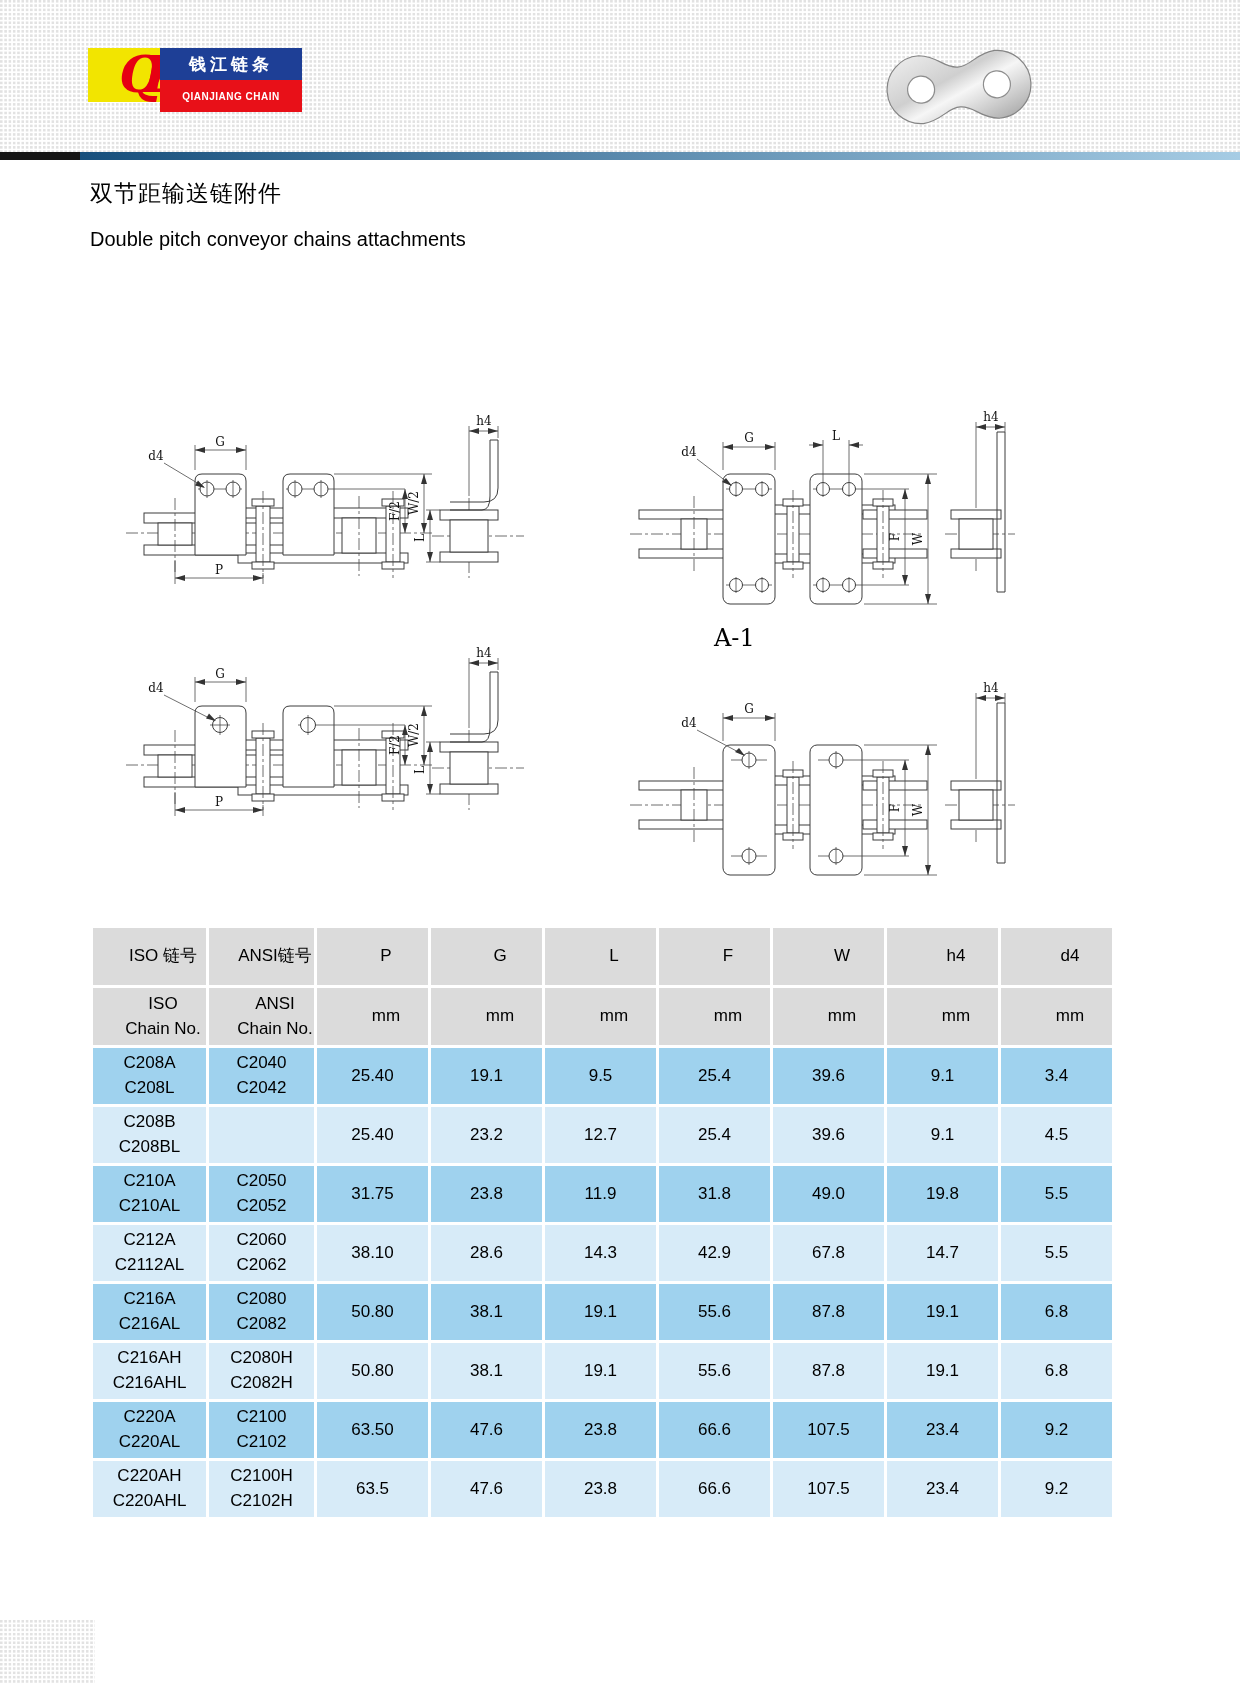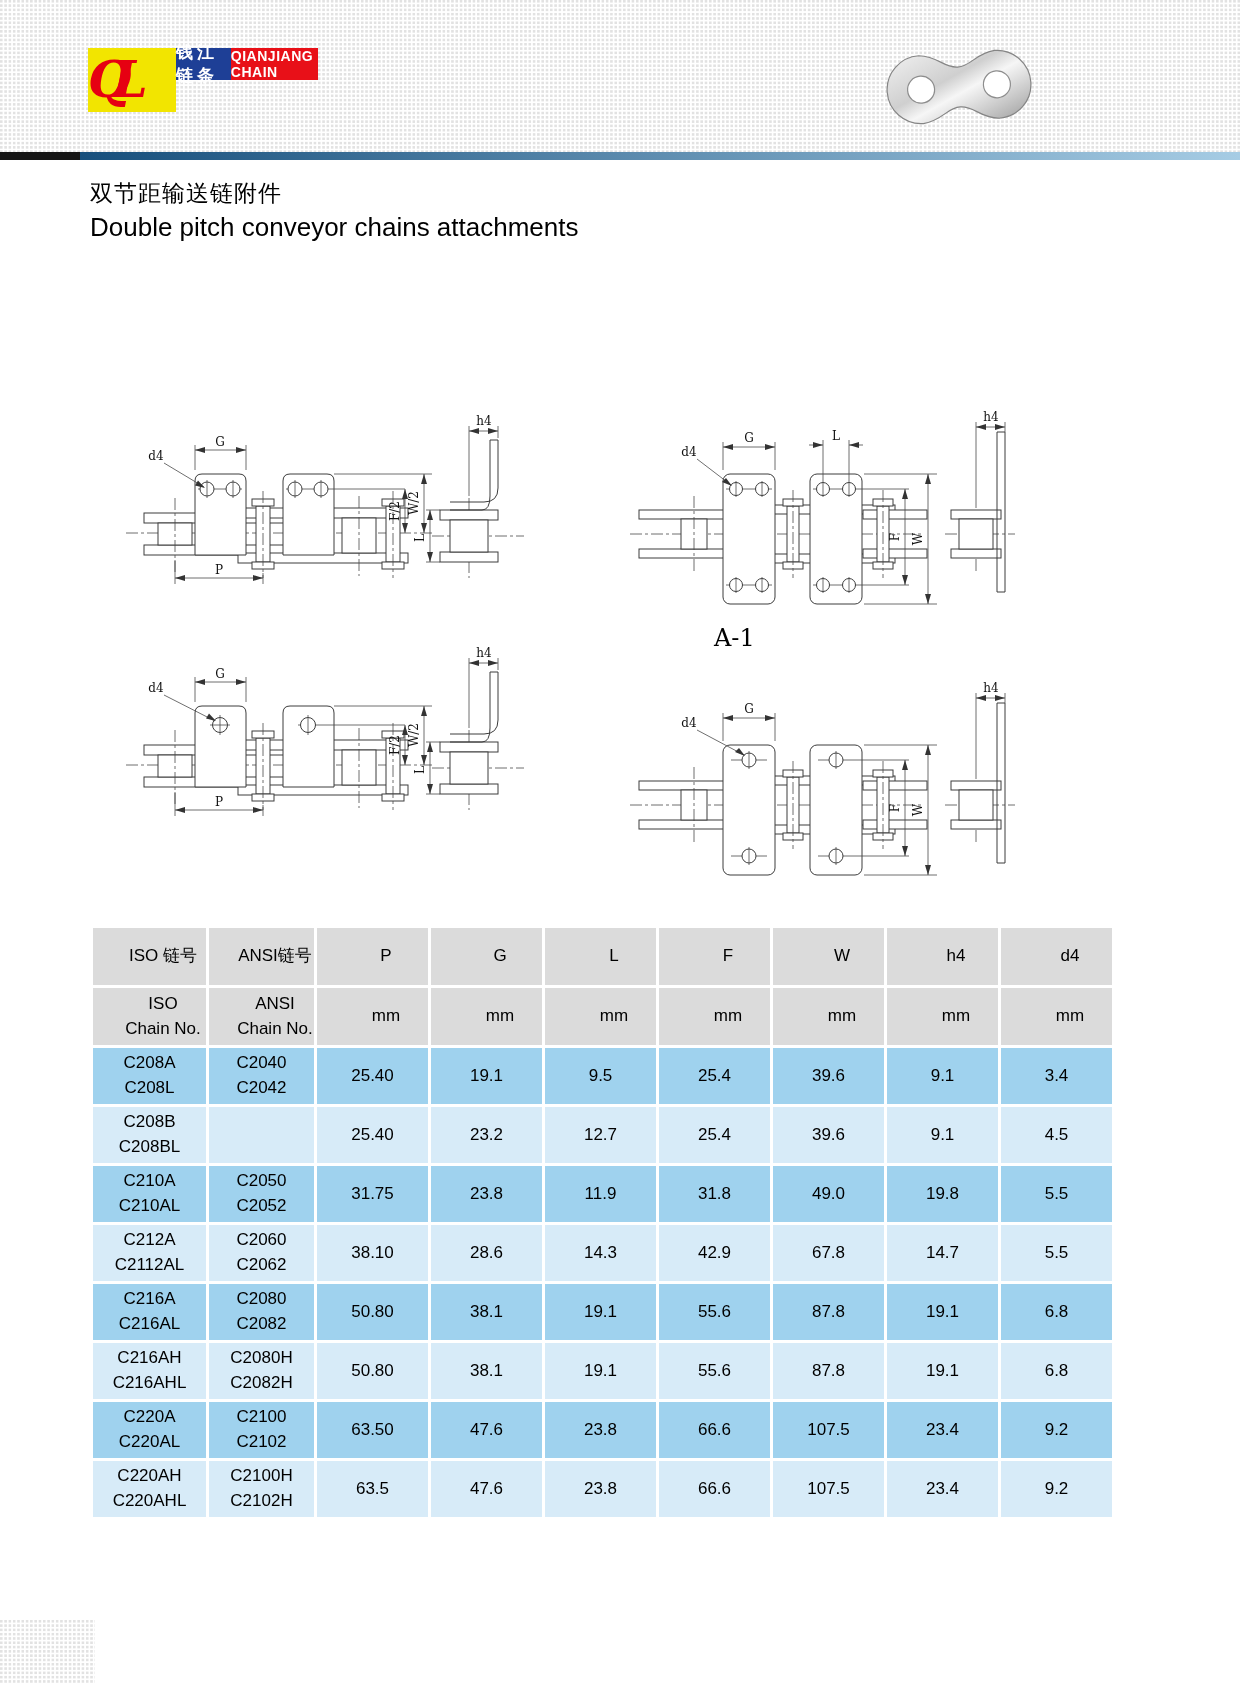--- a/index.html
+++ b/index.html
@@ -9,33 +9,33 @@
         background-image:linear-gradient(to right,transparent 2.6px,#fff 2.6px),
                          linear-gradient(to bottom,transparent 2.6px,#fff 2.6px);
         background-size:4.3px 4.3px;}
   .header-band{position:absolute;left:0;top:0;width:1240px;height:152px;}
   .footer-dots{position:absolute;left:0;top:1620px;width:95px;height:63px;}
   .bar-black{position:absolute;left:0;top:152px;width:80px;height:8px;background:#141414;}
   .bar-blue{position:absolute;left:80px;top:152px;width:1160px;height:8px;
             background:linear-gradient(to right,#174f7c,#a6cce4);}
   
   .logo{position:absolute;left:88px;top:48px;height:64px;display:flex;}
-  .logo-mark{width:72px;height:64px;background:#f2e500;display:flex;align-items:center;justify-content:flex-start;overflow:hidden;padding-left:16px;}
+  .logo-mark{width:72px;height:54px;background:#f2e500;display:flex;align-items:center;justify-content:flex-end;overflow:hidden;}
   .logo-mark span{font-family:"DejaVu Serif",serif;font-style:italic;font-weight:bold;
                   font-size:50px;color:#e60012;letter-spacing:-19px;margin-left:-16px;line-height:1;}
-  .logo-text{width:142px;display:flex;flex-direction:row;}
+  .logo-text{width:142px;display:flex;flex-direction:column;}
   .logo-zh{height:32px;background:#1e3f96;color:#fff;display:flex;align-items:center;justify-content:center;
            font-size:17px;font-weight:bold;letter-spacing:4px;}
   .logo-en{height:32px;background:#e81018;color:#fff;display:flex;align-items:center;justify-content:center;
-           font-size:14px;font-weight:bold;letter-spacing:.5px;}
+           font-size:10px;font-weight:bold;letter-spacing:.5px;}
   .chain-plate{position:absolute;left:878px;top:40px;}
   
   .title{position:absolute;left:90px;top:178px;}
   .title-zh{font-size:23px;letter-spacing:1px;}
-  .title-en{font-size:26px;margin-top:3px;}
+  .title-en{font-size:20px;margin-top:19px;}
   
   .diag{position:absolute;}
   .ln{fill:none;stroke:#3c3c3c;stroke-width:1;}
   .fw{fill:#fff;stroke:#3c3c3c;stroke-width:1;}
   .cl{fill:none;stroke:#4a4a4a;stroke-width:.8;stroke-dasharray:12 3 3 3;}
   .dim{fill:none;stroke:#4a4a4a;stroke-width:.8;}
   .ar{fill:#333;stroke:none;}
   .lbl{font-family:"DejaVu Serif",serif;font-size:12px;fill:#111;}
   .section-label{position:absolute;left:686px;top:624px;font-family:"DejaVu Serif",serif;font-size:24px;margin-left:28px;}
   

